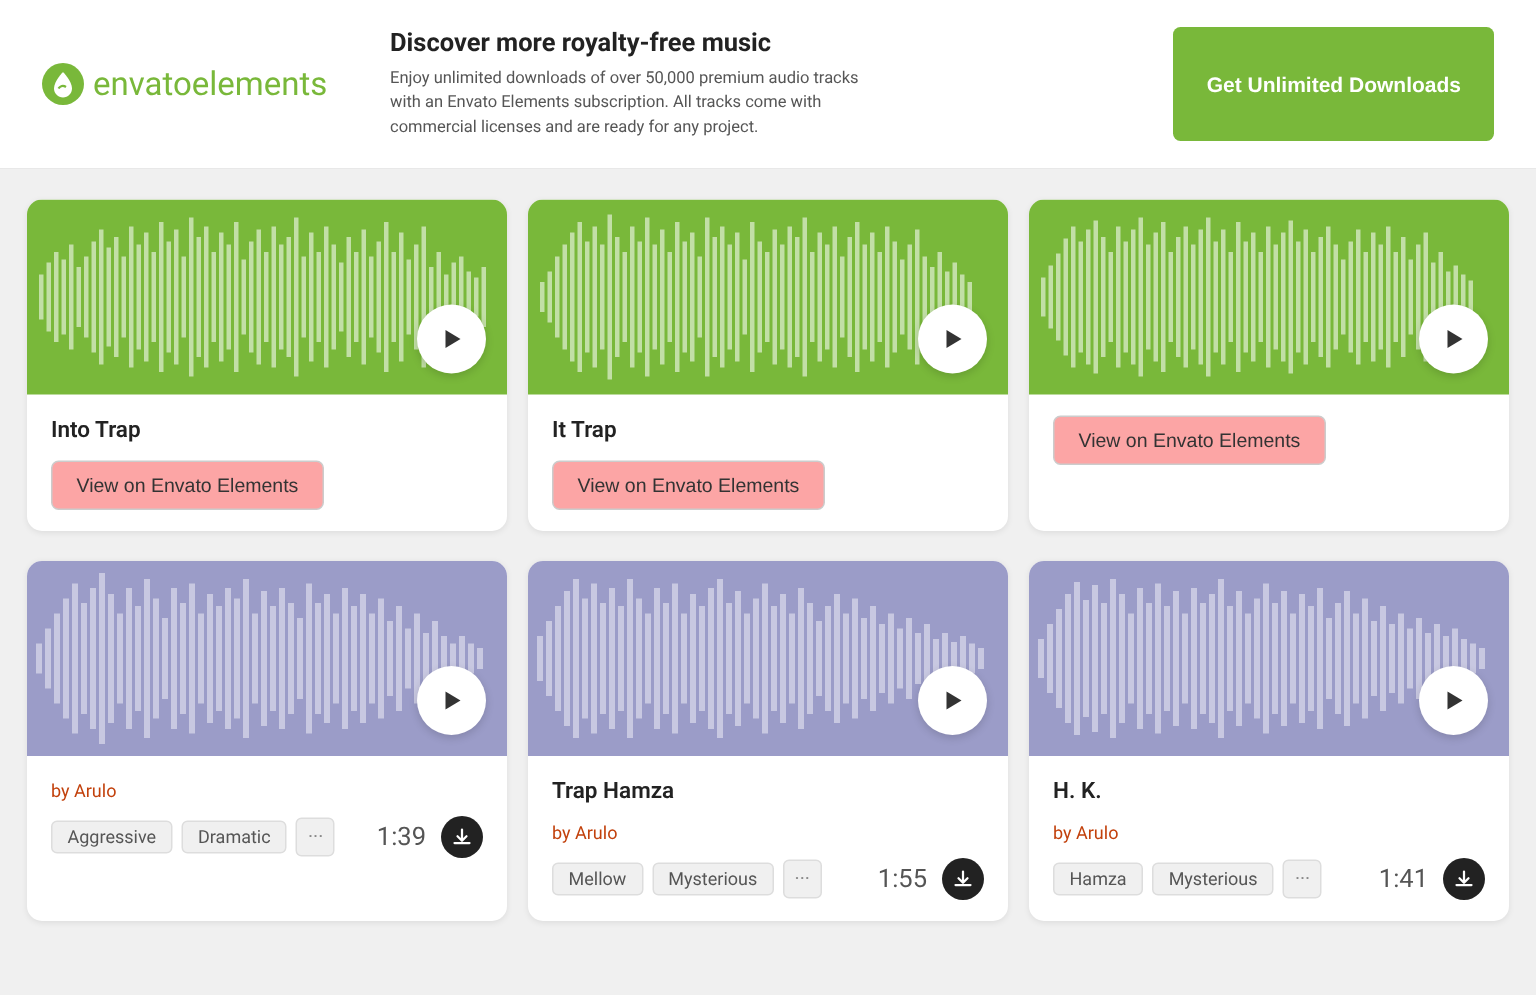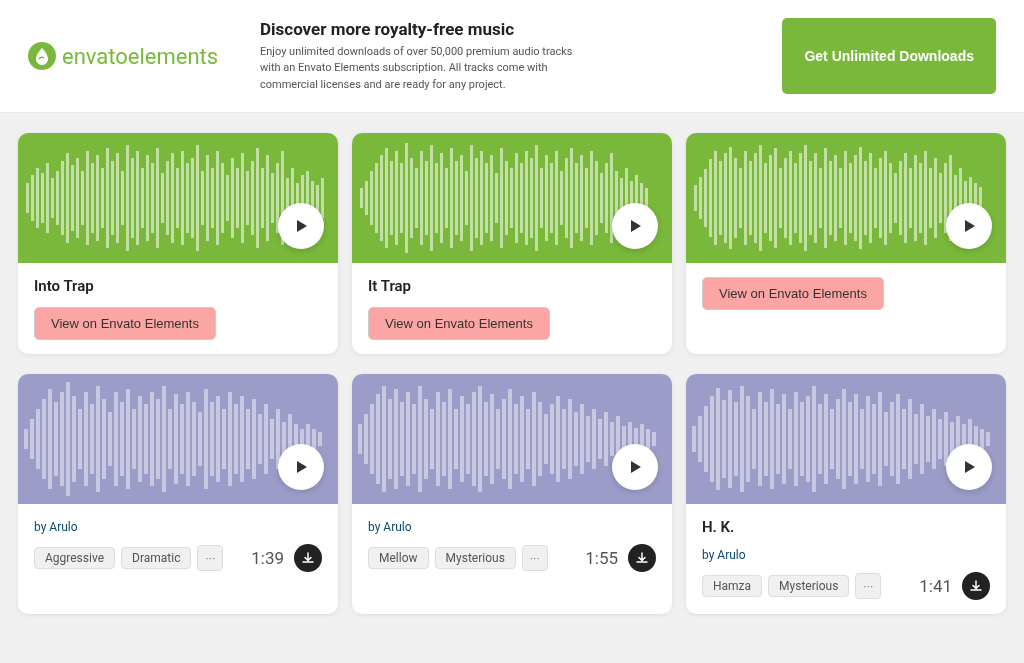--- a/index.html
+++ b/index.html
@@ -133,21 +133,21 @@
       padding: 14px 16px 14px;
     }
     .card-title {
       font-size: 15px;
       font-weight: 600;
       color: #222;
       margin-bottom: 12px;
     }
     .card-author {
       font-size: 12px;
-      color: #0c4a6e;
+      color: #c2410c;
       margin-top: 2px;
       margin-bottom: 10px;
     }
     .view-btn {
       border: 1.5px solid #ccc;
       background: #fca5a5;
       border-radius: 5px;
       padding: 8px 16px;
       font-size: 13px;
       color: #333;
@@ -602,20 +602,21 @@
             <rect x="300" y="58" width="4" height="14"></rect>
           </g>
         </svg>
         <div class="play-btn">
           <svg viewBox="0 0 18 18" fill="none">
               <polygon points="5,3 15,9 5,15" fill="#333"></polygon>
             </svg>
         </div>
       </div>
       <div class="card-info">
+        <div class="card-title">Trap Hamza</div>
         <div class="card-author">by Arulo</div>
         <div class="tags-row">
           <span class="tag">Mellow</span>
           <span class="tag">Mysterious</span>
           <div class="more-btn">···</div>
           <span class="duration">1:55</span>
           <div class="dl-btn">
             <svg viewBox="0 0 14 14" fill="none">
                 <path d="M7 2v7M4 6.5l3 3 3-3M2 11h10" stroke="white" stroke-width="1.5" stroke-linecap="round" stroke-linejoin="round"></path>
               </svg>

